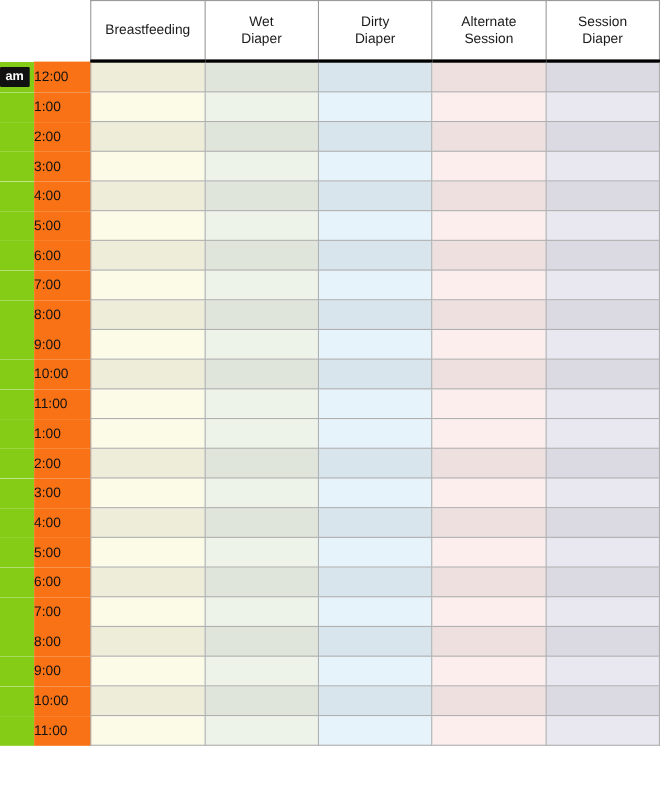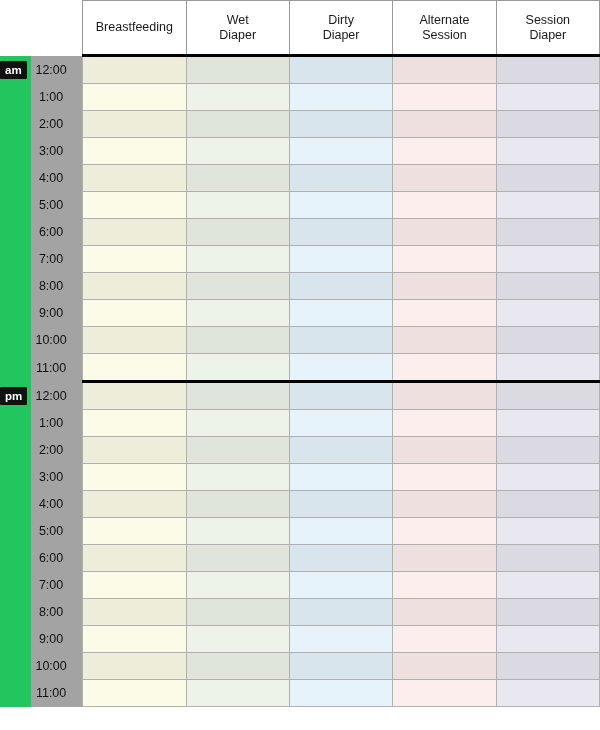--- a/index.html
+++ b/index.html
@@ -55,41 +55,41 @@
   
   tbody td {
     height: 26px;
     padding: 0;
     border: 1px solid #b0b0b0;
     vertical-align: middle;
   }
 
   td.ampm {
     border: none;
-    background: #22c55e;
+    background: #84cc16;
     padding: 0;
     text-align: left;
     position: relative;
     width: 30px;
   }
   td.ampm .tag {
     display: inline-block;
     background: #111111;
     color: #ffffff;
     font-size: 11.5px;
     font-weight: bold;
     line-height: 14px;
     padding: 2px 5px 2px 5px;
     margin-left: 0px;
     border-radius: 1px;
   }
   td.time {
     border: none;
-    background: #a3a3a3;
-    text-align: center;
+    background: #f97316;
+    text-align: left;
     padding-right: 11px;
     font-size: 12.5px;
     color: #111111;
     white-space: nowrap;
   }
 
   
   tr.sep-top td.data {
     border-top: 3px solid #000000;
   }
@@ -244,29 +244,20 @@
         </tr>
         <tr>
           <td class="ampm"></td>
           <td class="time">11:00</td>
           <td class="data" style="background: rgb(251, 251, 232);"></td>
           <td class="data" style="background: rgb(238, 243, 234);"></td>
           <td class="data" style="background: rgb(231, 243, 251);"></td>
           <td class="data" style="background: rgb(253, 238, 238);"></td>
           <td class="data" style="background: rgb(233, 232, 241);"></td>
         </tr>
-        <tr class="sep-top">
-          <td class="ampm"><span class="tag">pm</span></td>
-          <td class="time">12:00</td>
-          <td class="data" style="background: rgb(237, 237, 218);"></td>
-          <td class="data" style="background: rgb(224, 229, 220);"></td>
-          <td class="data" style="background: rgb(217, 229, 237);"></td>
-          <td class="data" style="background: rgb(239, 224, 224);"></td>
-          <td class="data" style="background: rgb(219, 218, 227);"></td>
-        </tr>
         <tr>
           <td class="ampm"></td>
           <td class="time">1:00</td>
           <td class="data" style="background: rgb(251, 251, 232);"></td>
           <td class="data" style="background: rgb(238, 243, 234);"></td>
           <td class="data" style="background: rgb(231, 243, 251);"></td>
           <td class="data" style="background: rgb(253, 238, 238);"></td>
           <td class="data" style="background: rgb(233, 232, 241);"></td>
         </tr>
         <tr>

